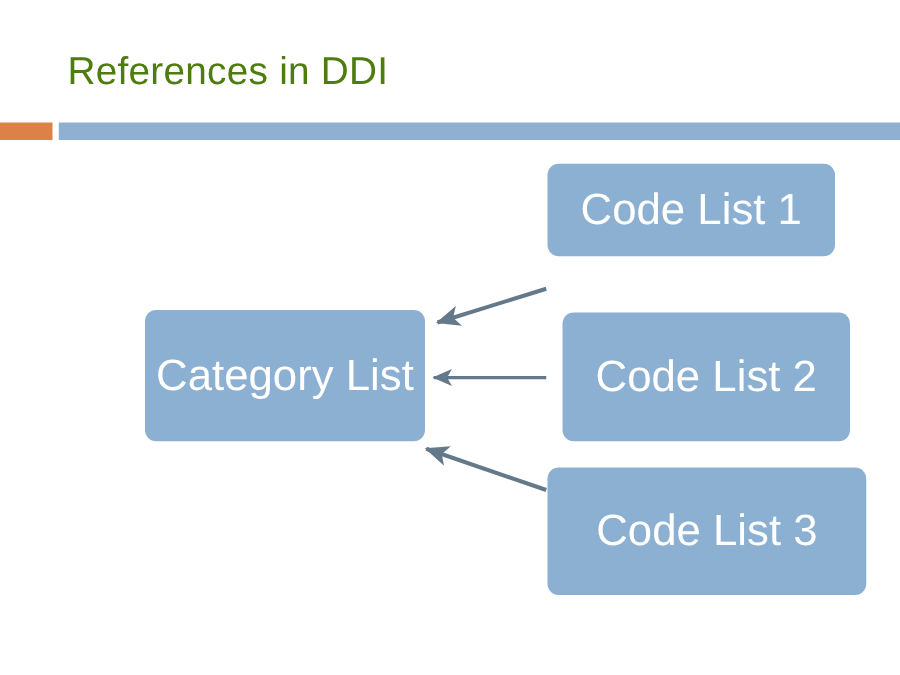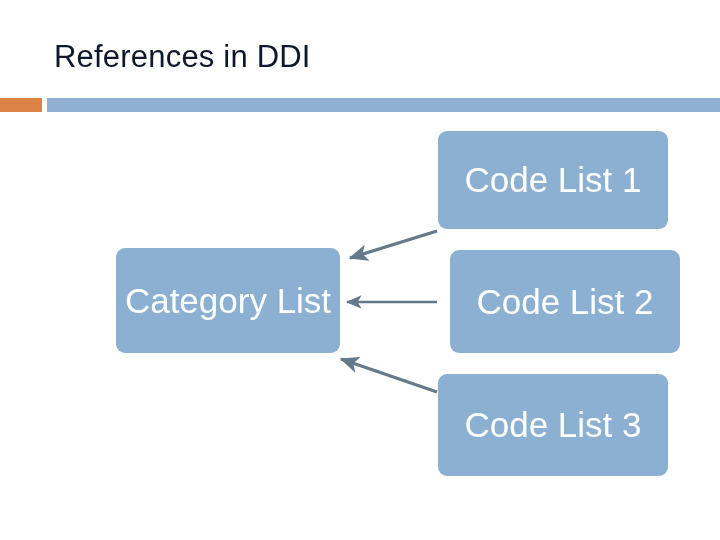--- a/index.html
+++ b/index.html
@@ -20,21 +20,21 @@
   }
 
   
   #slide-title {
     position: absolute;
     left: 54px;
     top: 40px;
     font-size: 31px;
     font-weight: 400;
     letter-spacing: 0.2px;
-    color: #0f172a;
+    color: #4d7c0f;
     white-space: nowrap;
     line-height: 1.1;
   }
 
   
   .rule {
     position: absolute;
     height: 14px;
   }
   #rule-accent {
@@ -69,33 +69,33 @@
   #node-category-list {
     left: 116px;
     top: 248px;
     width: 224px;
     height: 105px;
   }
   #node-code-list-1 {
     left: 438px;
     top: 131px;
     width: 230px;
-    height: 98px;
+    height: 74px;
   }
   #node-code-list-2 {
     left: 438px;
     top: 250px;
     width: 230px;
     height: 103px;
     margin-left: 12px;
   }
   #node-code-list-3 {
     left: 438px;
     top: 374px;
-    width: 230px;
+    width: 255px;
     height: 102px;
   }
 
   
   #arrow-layer {
     position: absolute;
     left: 0;
     top: 0;
     width: 720px;
     height: 540px;

